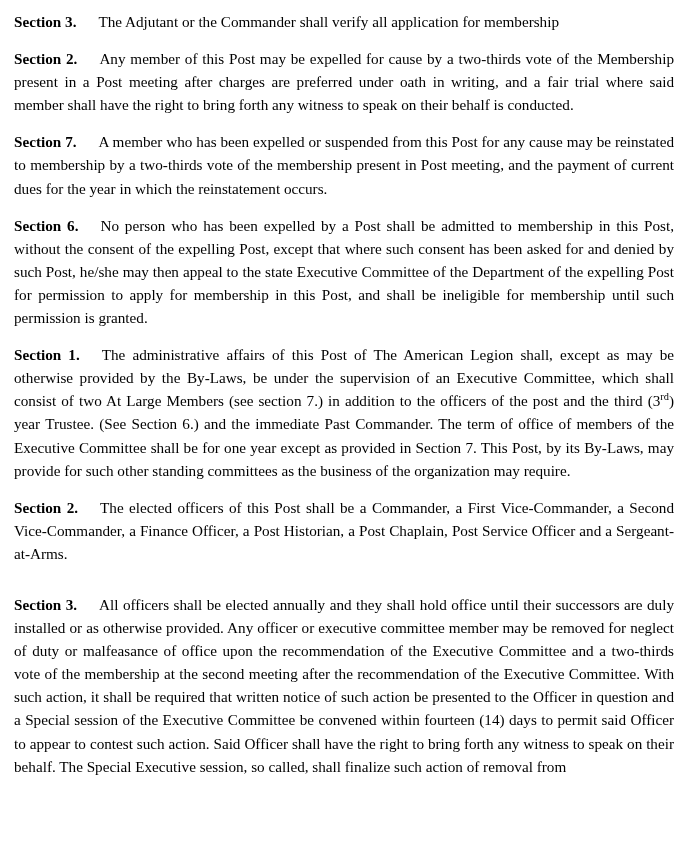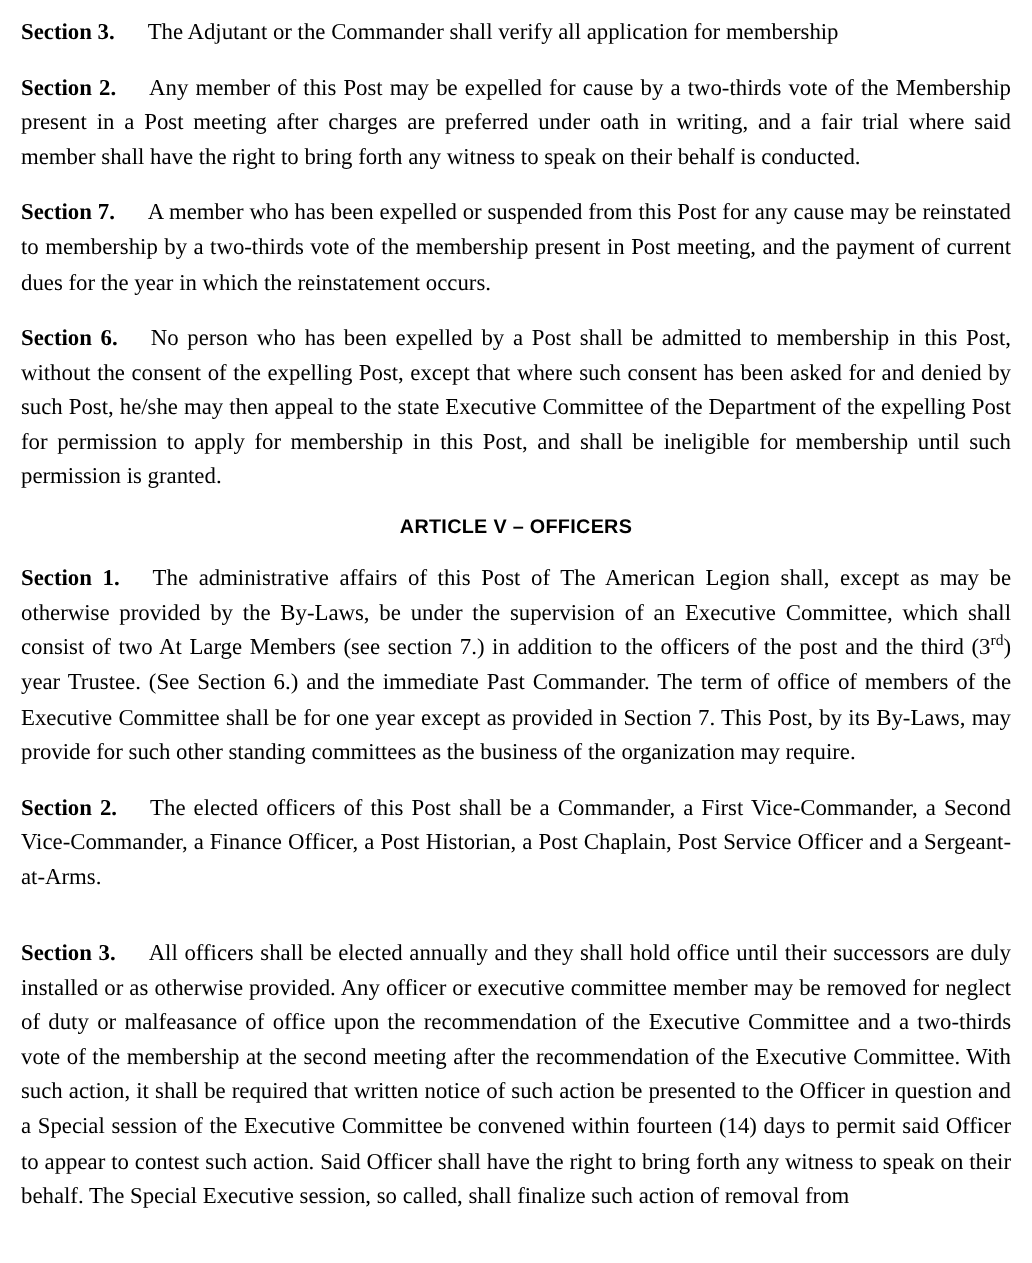--- a/index.html
+++ b/index.html
@@ -68,21 +68,20 @@
   </p>
 
   <p class="para">
     <span class="lbl">Section 7.</span><span class="gap"></span><span>A member who has been expelled or suspended from this Post for any cause may be reinstated to membership by a two-thirds vote of the membership present in Post meeting, and the payment of current dues for the year in which the reinstatement occurs.</span>
   </p>
 
   <p class="para">
     <span class="lbl">Section 6.</span><span class="gap"></span><span>No person who has been expelled by a Post shall be admitted to membership in this Post, without the consent of the expelling Post, except that where such consent has been asked for and denied by such Post, he/she may then appeal to the state Executive Committee of the Department of the expelling Post for permission to apply for membership in this Post, and shall be ineligible for membership until such permission is granted.</span>
   </p>
 
-  <div class="heading">ARTICLE V – OFFICERS</div>
 
   <p class="para">
     <span class="lbl">Section 1.</span><span class="gap"></span><span>The administrative affairs of this Post of The American Legion shall, except as may be otherwise provided by the By-Laws, be under the supervision of an Executive Committee, which shall consist of two At Large Members (see section 7.) in addition to the officers of the post and the third (3</span><sup>rd</sup><span>) year Trustee. (See Section 6.) and the immediate Past Commander. The term of office of members of the Executive Committee shall be for one year except as provided in Section 7.  This Post, by its By-Laws, may provide for such other standing committees as the business of the organization may require.</span>
   </p>
 
   <p class="para">
     <span class="lbl">Section 2.</span><span class="gap"></span><span>The elected officers of this Post shall be a Commander, a First Vice-Commander, a Second Vice-Commander, a Finance Officer, a Post Historian, a Post Chaplain, Post Service Officer and a Sergeant-at-Arms.</span>
   </p>
 
   <div class="spacer-lg"></div>

